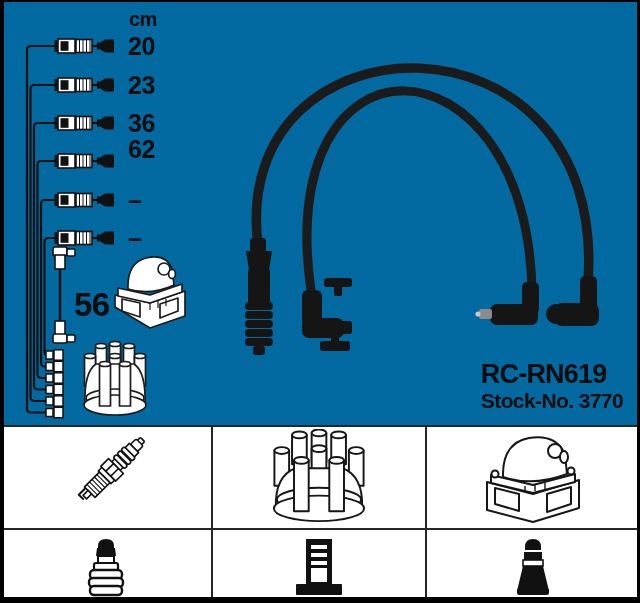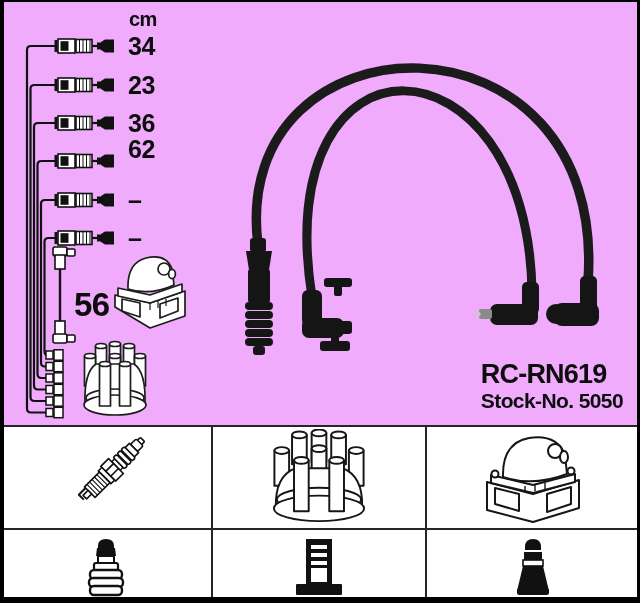--- a/index.html
+++ b/index.html
@@ -1,17 +1,17 @@
 <!DOCTYPE html>
 <html><head>
 <meta charset="utf-8">
 <style>
   html,body{margin:0;padding:0;background:#ffffff;}
   .stage{
-    position:relative;width:640px;height:603px;background:#f0abfc;
+    position:relative;width:640px;height:603px;background:#0369a1;
     font-family:"Liberation Sans", sans-serif;color:#0d0d0d;overflow:hidden;
   }
   .frame{
     position:absolute;inset:0;box-sizing:border-box;pointer-events:none;z-index:50;
     border-left:4px solid #000;border-top:2px solid #000;
     border-right:3px solid #000;border-bottom:6px solid #000;
   }
   .abs{position:absolute;}
   .meas-header{
     left:129px;top:8px;font-size:20px;font-weight:bold;letter-spacing:-0.5px;
@@ -127,21 +127,21 @@
       <ellipse cx="115" cy="398" rx="29" ry="9"></ellipse>
       <ellipse cx="115" cy="405" rx="31" ry="10"></ellipse>
       <rect x="99.5" y="364" width="11" height="42"></rect>
         <ellipse cx="105" cy="364" rx="5.5" ry="2.5"></ellipse>
       <rect x="119.5" y="364" width="11" height="42"></rect>
         <ellipse cx="125" cy="364" rx="5.5" ry="2.5"></ellipse>
     </g>
   </svg>
 
   <div class="abs meas-header">cm</div>
-  <div class="abs meas-value" style="top:33px">34</div>
+  <div class="abs meas-value" style="top:33px">20</div>
   <div class="abs meas-value" style="top:72px">23</div>
   <div class="abs meas-value" style="top:110px">36</div>
   <div class="abs meas-value" style="top:136px">62</div>
   <div class="abs meas-value" style="top:187px">–</div>
   <div class="abs meas-value" style="top:225px">–</div>
   <div class="abs coil-len">56</div>
 
   <svg class="abs" style="left:228px;top:38px" width="392" height="320" viewBox="0 0 392 320">
 
     <path d="M30,207 C0,-30 380,-40 360,244" stroke="#1b1b1b" stroke-width="9.5" fill="none"></path>
@@ -179,21 +179,21 @@
 
     <g fill="#151515">
       <rect x="352" y="238" width="17" height="40" rx="5"></rect>
       <rect x="326" y="265" width="45" height="23" rx="8"></rect>
       <circle cx="328" cy="276" r="10"></circle>
     </g>
   </svg>
 
   <div class="abs pn-block">
     <div class="pn-main">RC-RN619</div>
-    <div class="pn-stock">Stock-No. 5050</div>
+    <div class="pn-stock">Stock-No. 3770</div>
   </div>
 
   <div class="legend">
 
     <div class="cell cr cb">
       <svg width="125" height="94" viewBox="0 0 125 94">
         <g transform="translate(62,46) rotate(45)" stroke="#111" fill="#fff" stroke-width="1.6" stroke-linejoin="round">
           <rect x="-3" y="-53" width="6" height="5" rx="1"></rect>
           <rect x="-5" y="-49" width="10" height="8" rx="2"></rect>
           <rect x="-6.5" y="-41" width="13" height="6"></rect>

